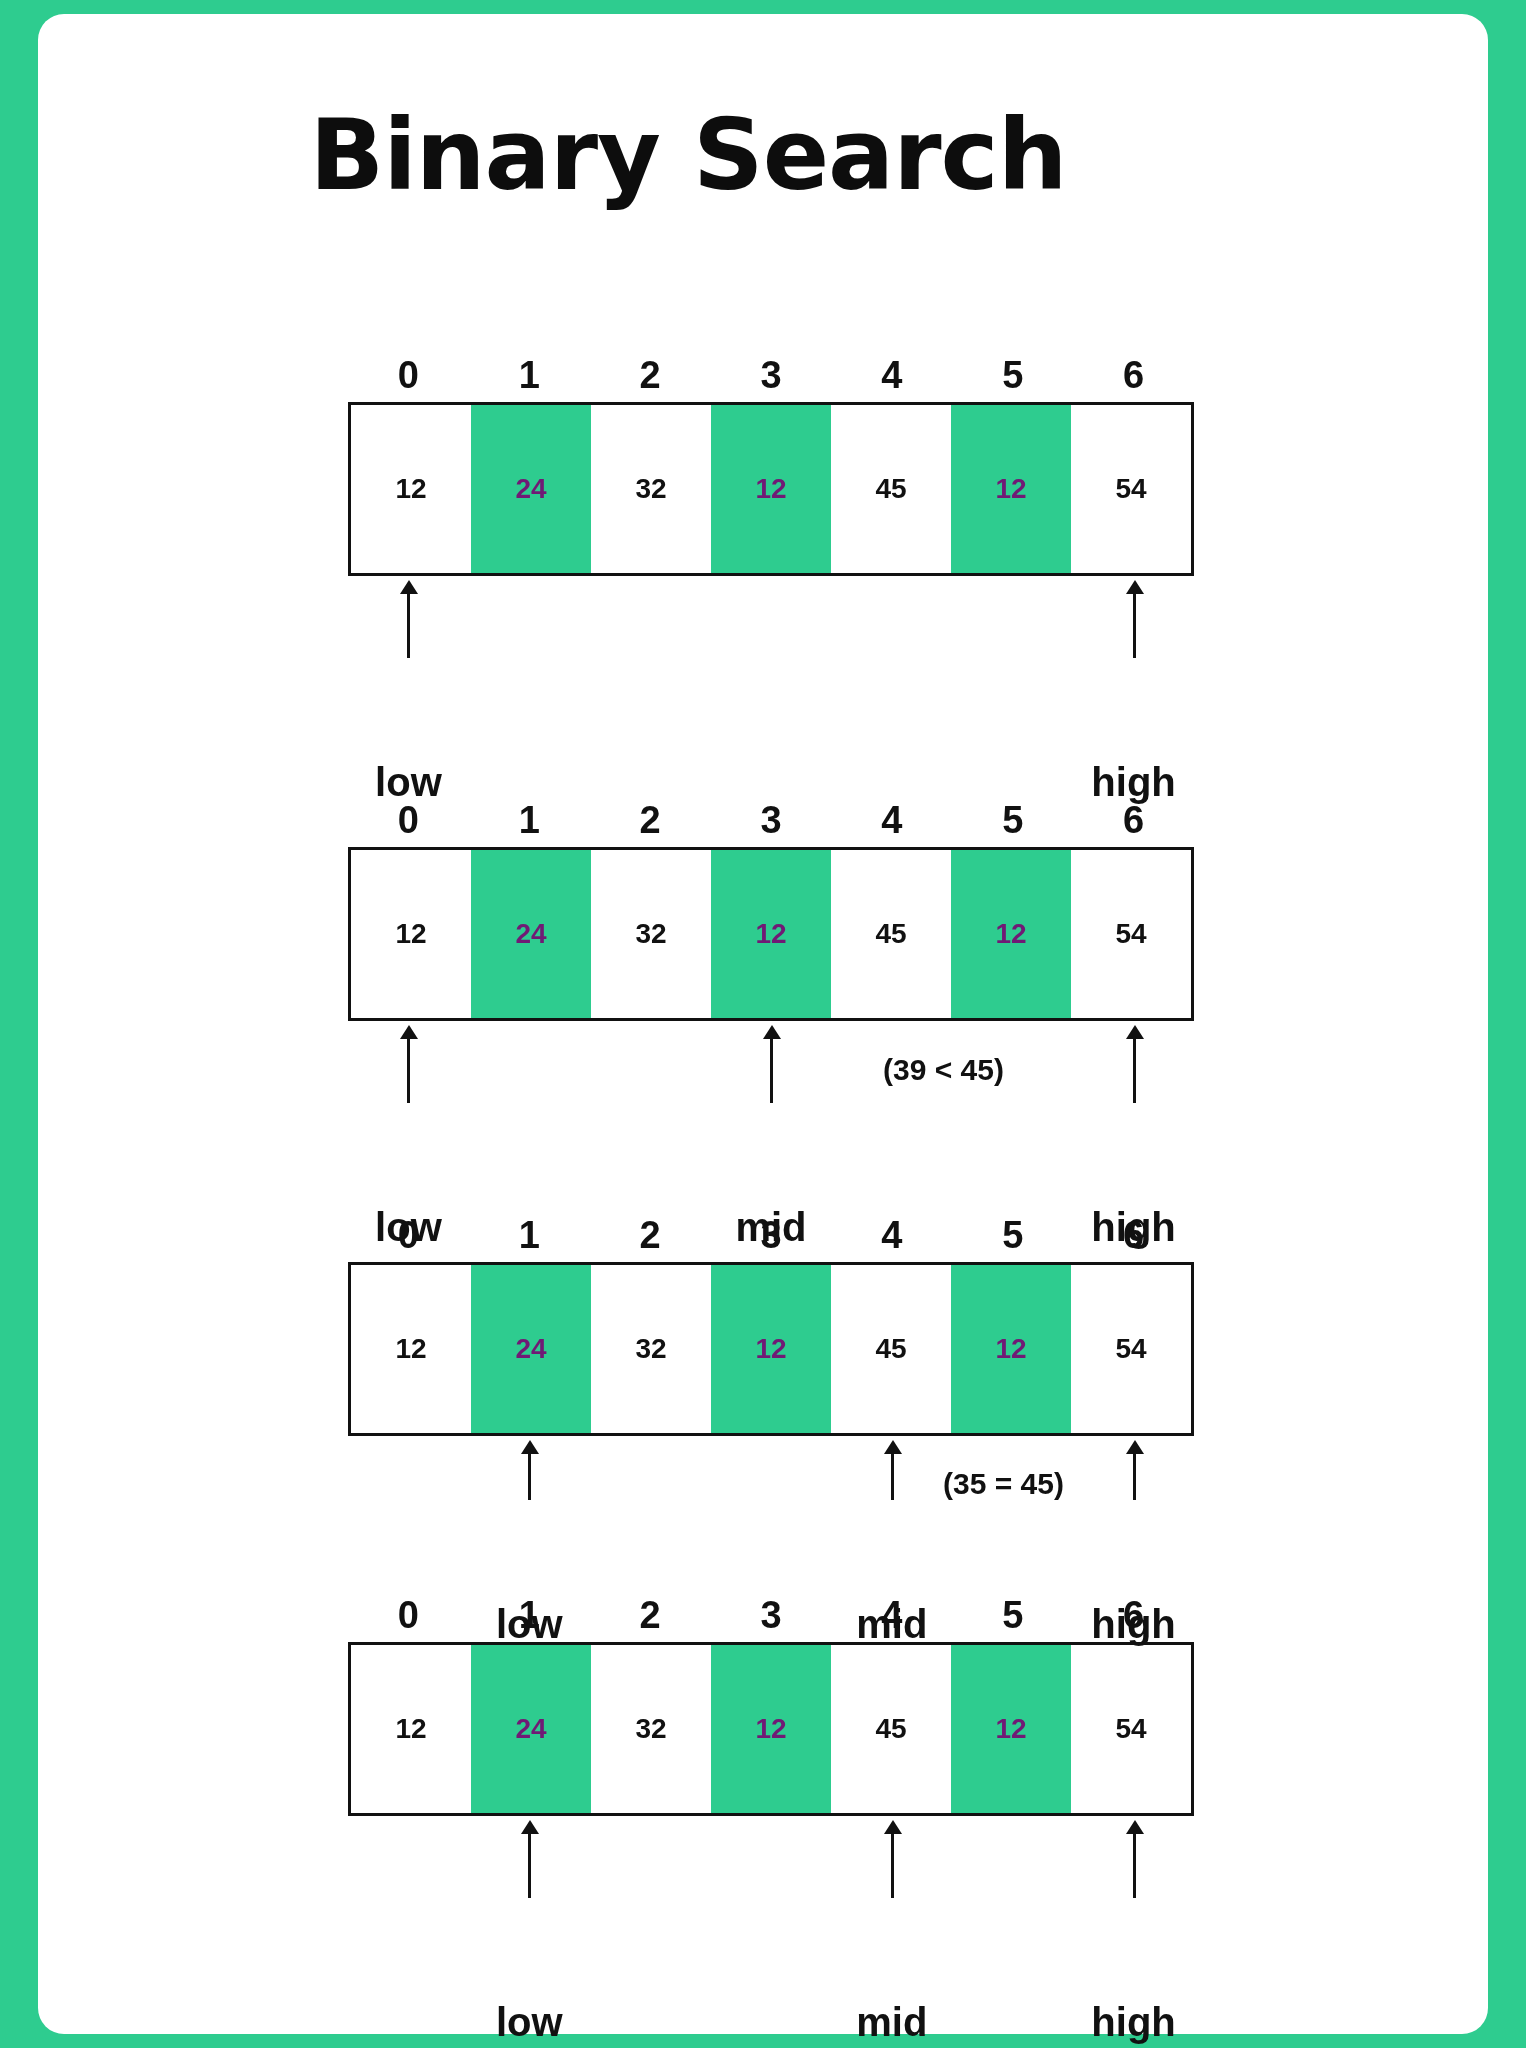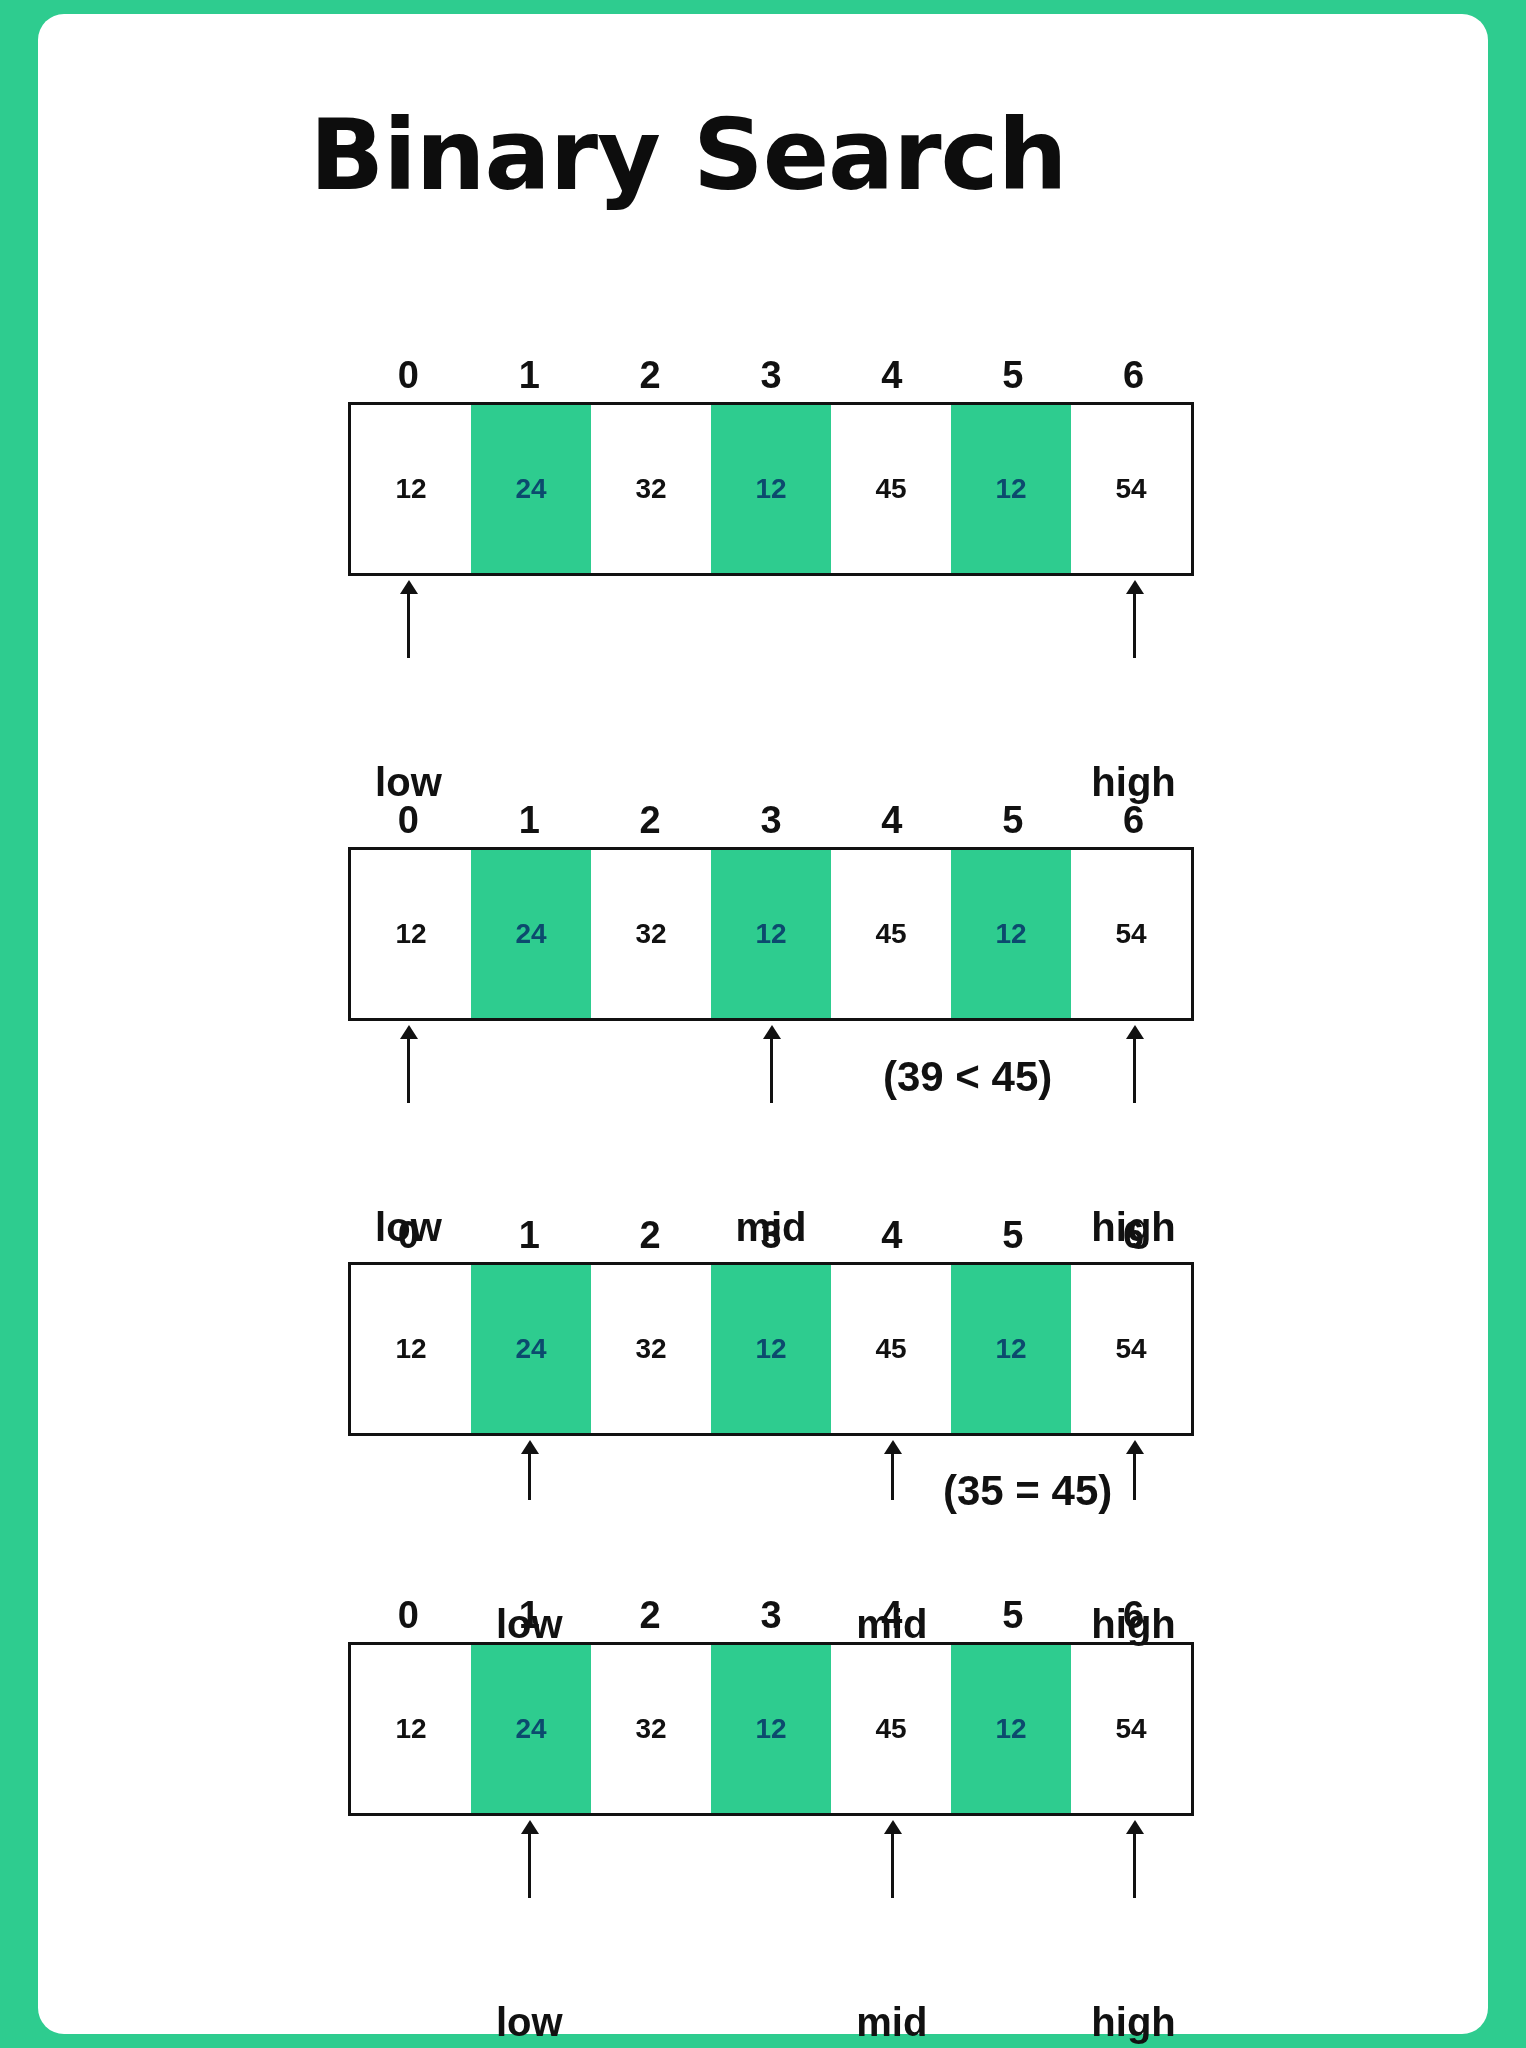--- a/index.html
+++ b/index.html
@@ -71,21 +71,21 @@
     display: flex;
     align-items: center;
     justify-content: center;
     font-size: 28px;
     font-weight: 700;
     color: #111;
     box-sizing: border-box;
   }
   .cell.hi {
     background: #2ECC8F;
-    color: #0c4a6e;
+    color: #701a75;
   }
 
   
   .ptr {
     position: absolute;
     width: 200px;
     margin-left: -100px;
     text-align: center;
   }
   .ptr .shaft {
@@ -107,21 +107,21 @@
     position: absolute;
     left: 0;
     width: 200px;
     text-align: center;
     font-size: 40px;
     font-weight: 700;
     color: #111;
   }
   .note {
     position: absolute;
-    font-size: 42px;
+    font-size: 30px;
     font-weight: 700;
     color: #111;
     white-space: nowrap;
   }
 </style>
 </head>
 <body>
 
 <div class="page">
 

